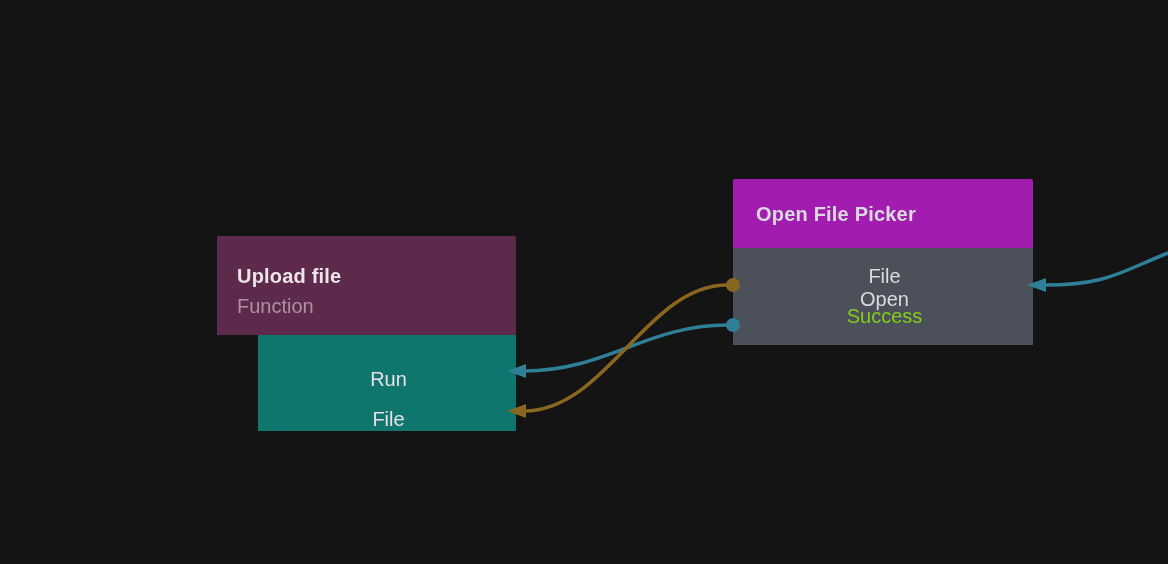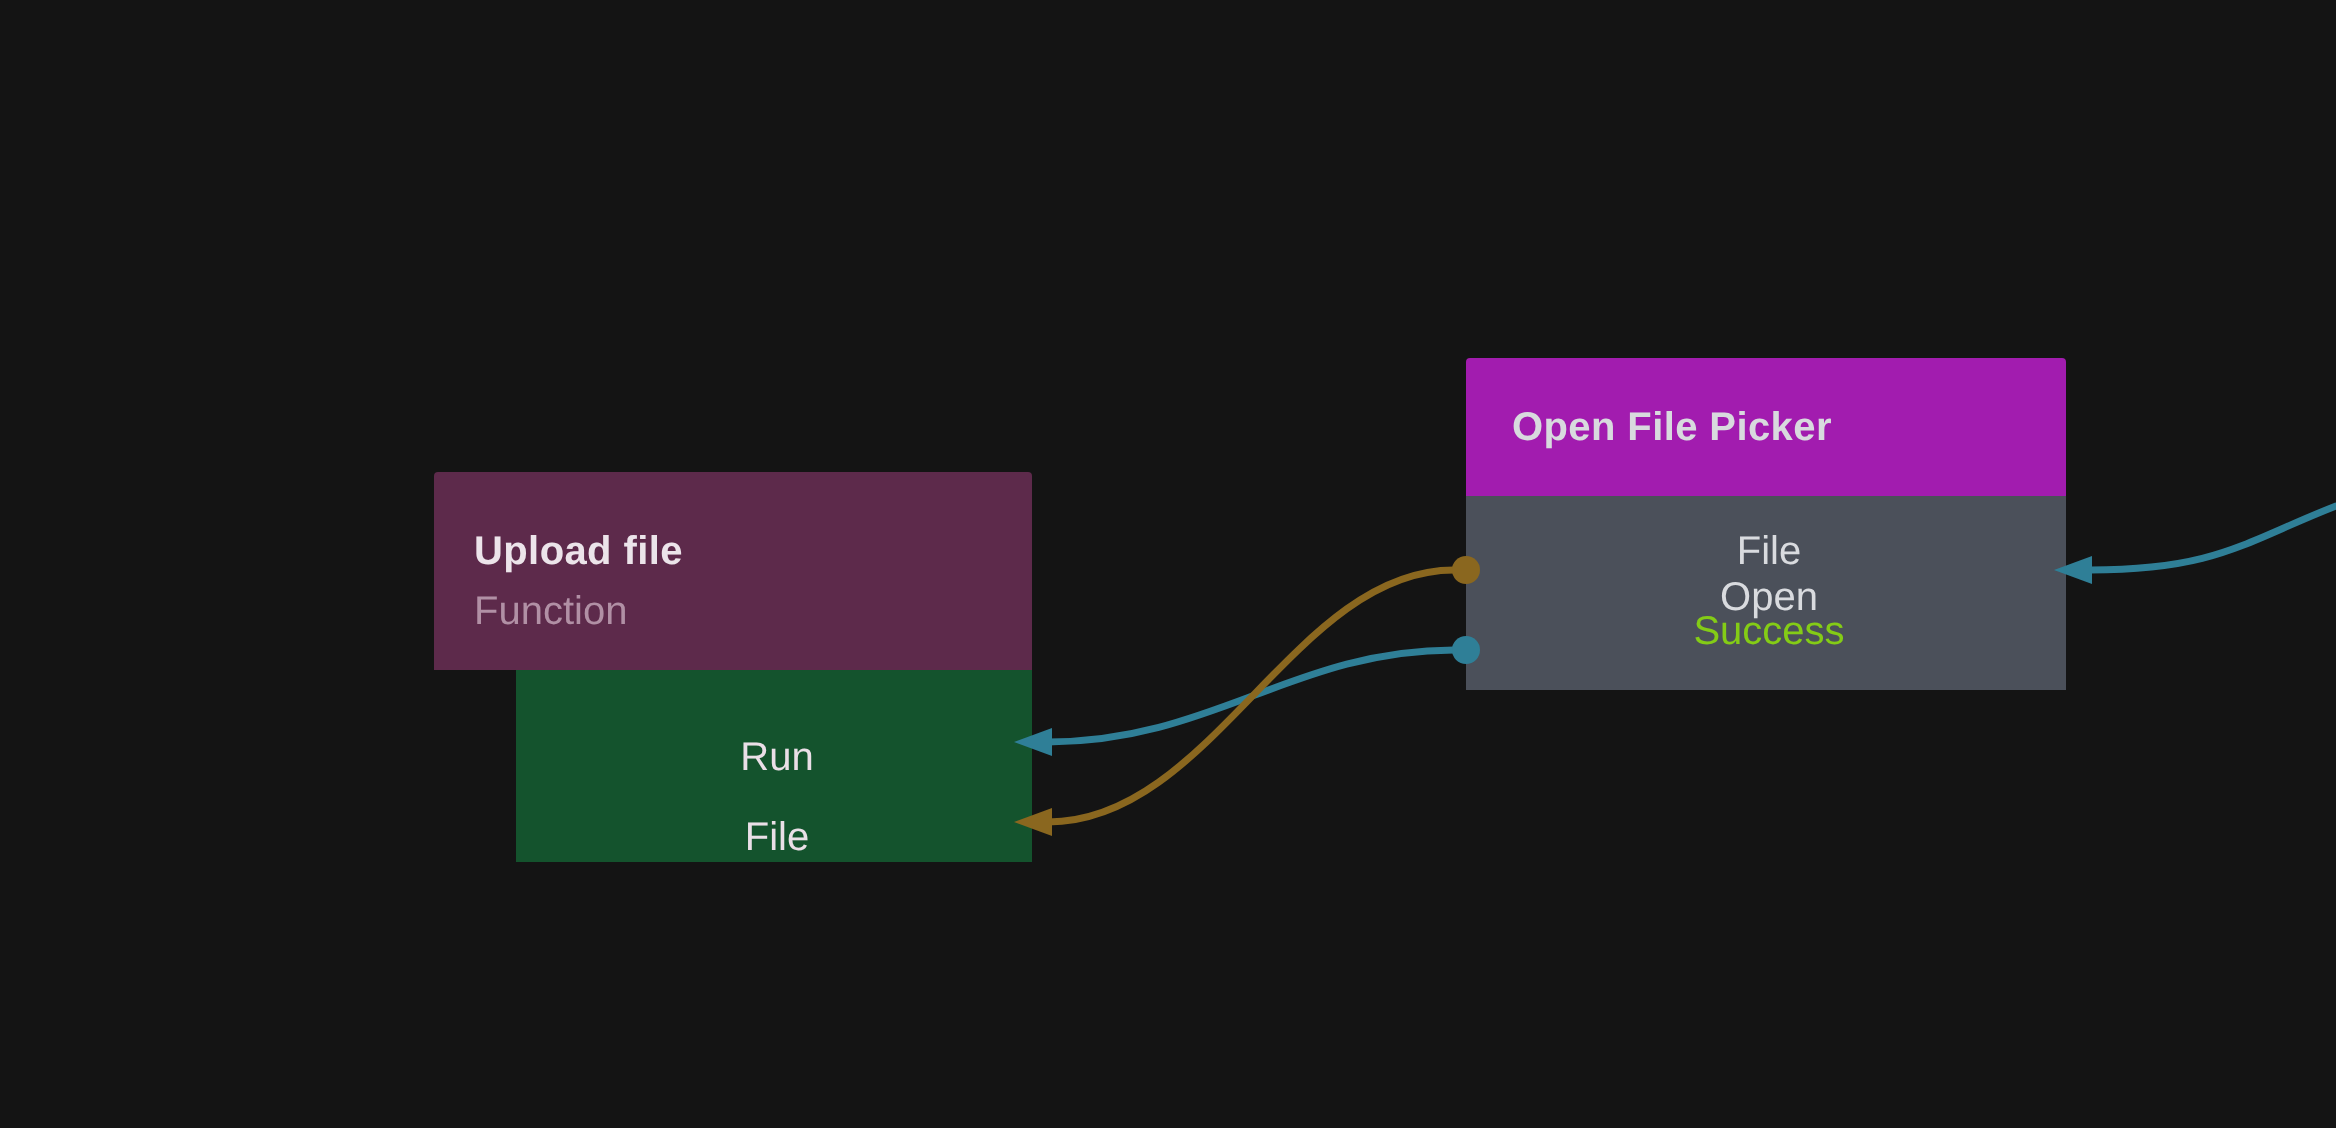--- a/index.html
+++ b/index.html
@@ -69,21 +69,21 @@
 </head>
 <body>
 
 <div class="canvas" style="background: rgb(20, 20, 20);">
 
   <div class="node" id="node-upload-file">
     <div class="node-header-tall" style="background: rgb(93, 42, 75);">
       <div class="node-title" style="color: rgb(236, 228, 234);">Upload file</div>
       <div class="node-subtitle" style="color: rgb(177, 144, 165);">Function</div>
     </div>
-    <div class="node-body" style="background: #14532d; margin-left: 41px;">
+    <div class="node-body" style="background: #0f766e; margin-left: 41px;">
       <div class="port-row align-right">
         <span class="port-label" style="color: rgb(234, 223, 231);">Run</span>
       </div>
       <div class="port-row align-right">
         <span class="port-label" style="color: rgb(234, 223, 231);">File</span>
       </div>
     </div>
   </div>
 
   <div class="node" id="node-open-file-picker">

